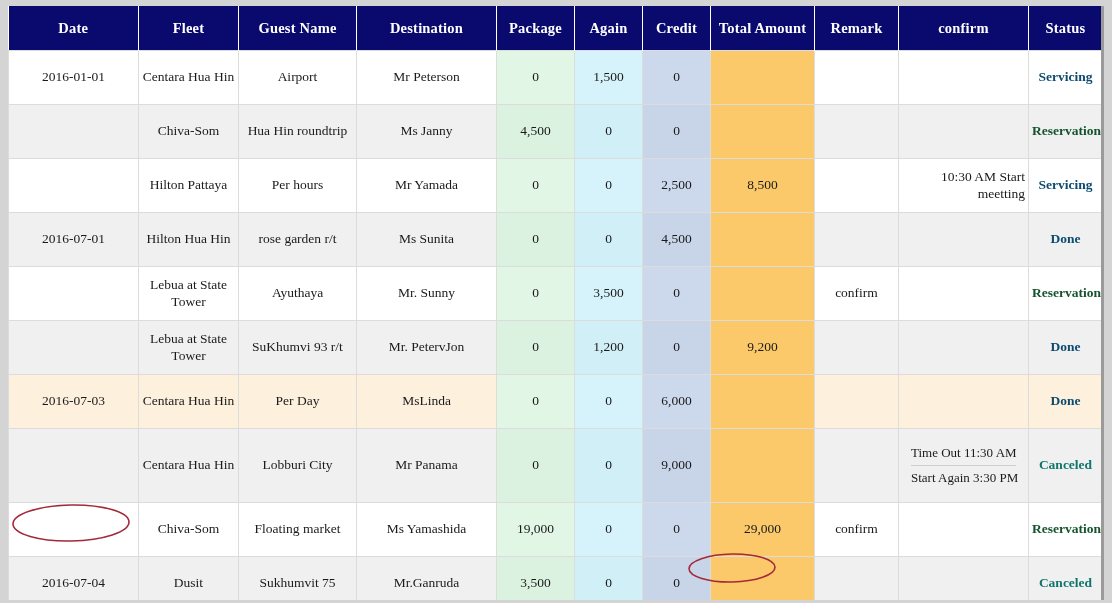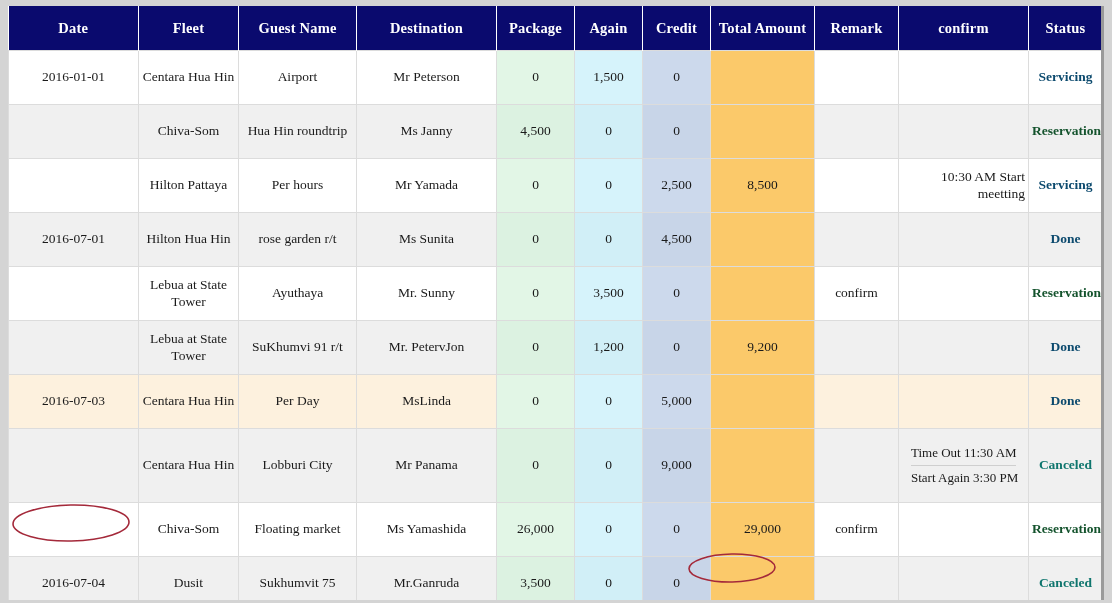--- a/index.html
+++ b/index.html
@@ -347,21 +347,21 @@
             <td class="col-edit"></td>
           </tr>
           <tr class="row-gray">
             <td class="col-date">
               <span class="cell-text"></span>
             </td>
             <td class="col-fleet">
               <span class="cell-text">Lebua at State Tower</span>
             </td>
             <td class="col-guest">
-              <span class="cell-text">SuKhumvi 91 r/t</span>
+              <span class="cell-text">SuKhumvi 93 r/t</span>
             </td>
             <td class="col-dest">
               <span class="cell-text">Mr. PetervJon</span>
             </td>
             <td class="col-package">
               <span class="cell-text">0</span>
             </td>
             <td class="col-cash">
               <span class="cell-text">1,200</span>
             </td>
@@ -393,21 +393,21 @@
             <td class="col-dest">
               <span class="cell-text">MsLinda</span>
             </td>
             <td class="col-package">
               <span class="cell-text">0</span>
             </td>
             <td class="col-cash">
               <span class="cell-text">0</span>
             </td>
             <td class="col-credit">
-              <span class="cell-text">5,000</span>
+              <span class="cell-text">6,000</span>
             </td>
             <td class="col-total">
               <span class="cell-text"></span>
             </td>
             <td class="col-remark">
               <span class="cell-text"></span>
             </td>
             <td class="col-schedule">
               <span class="sched-wrap"></span>
             </td>
@@ -458,21 +458,21 @@
             <td class="col-fleet">
               <span class="cell-text">Chiva-Som</span>
             </td>
             <td class="col-guest">
               <span class="cell-text">Floating market</span>
             </td>
             <td class="col-dest">
               <span class="cell-text">Ms Yamashida</span>
             </td>
             <td class="col-package">
-              <span class="cell-text">26,000</span>
+              <span class="cell-text">19,000</span>
             </td>
             <td class="col-cash">
               <span class="cell-text">0</span>
             </td>
             <td class="col-credit">
               <span class="cell-text">0</span>
             </td>
             <td class="col-total">
               <span class="cell-text">29,000</span>
             </td>

